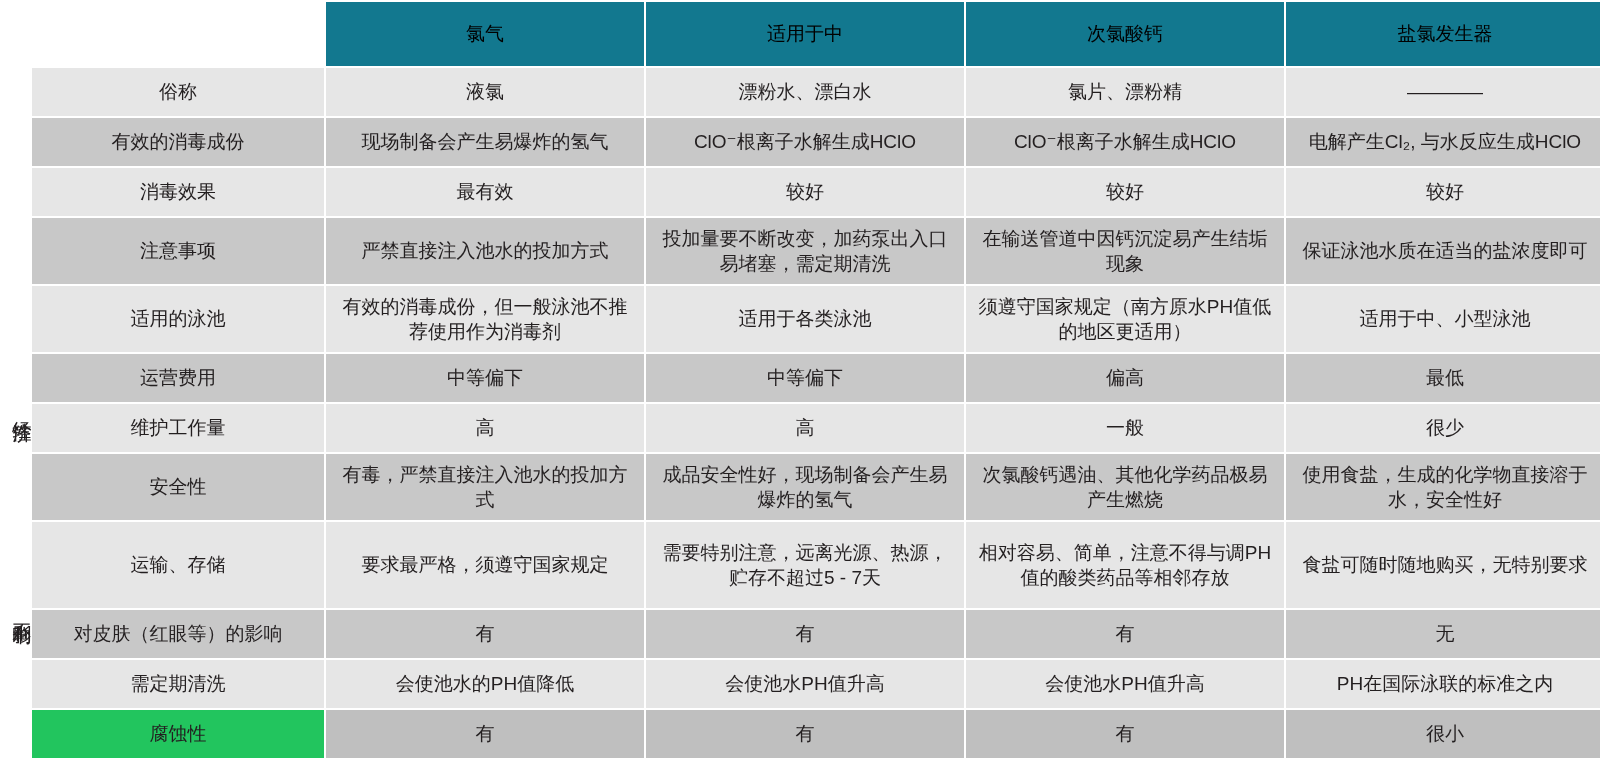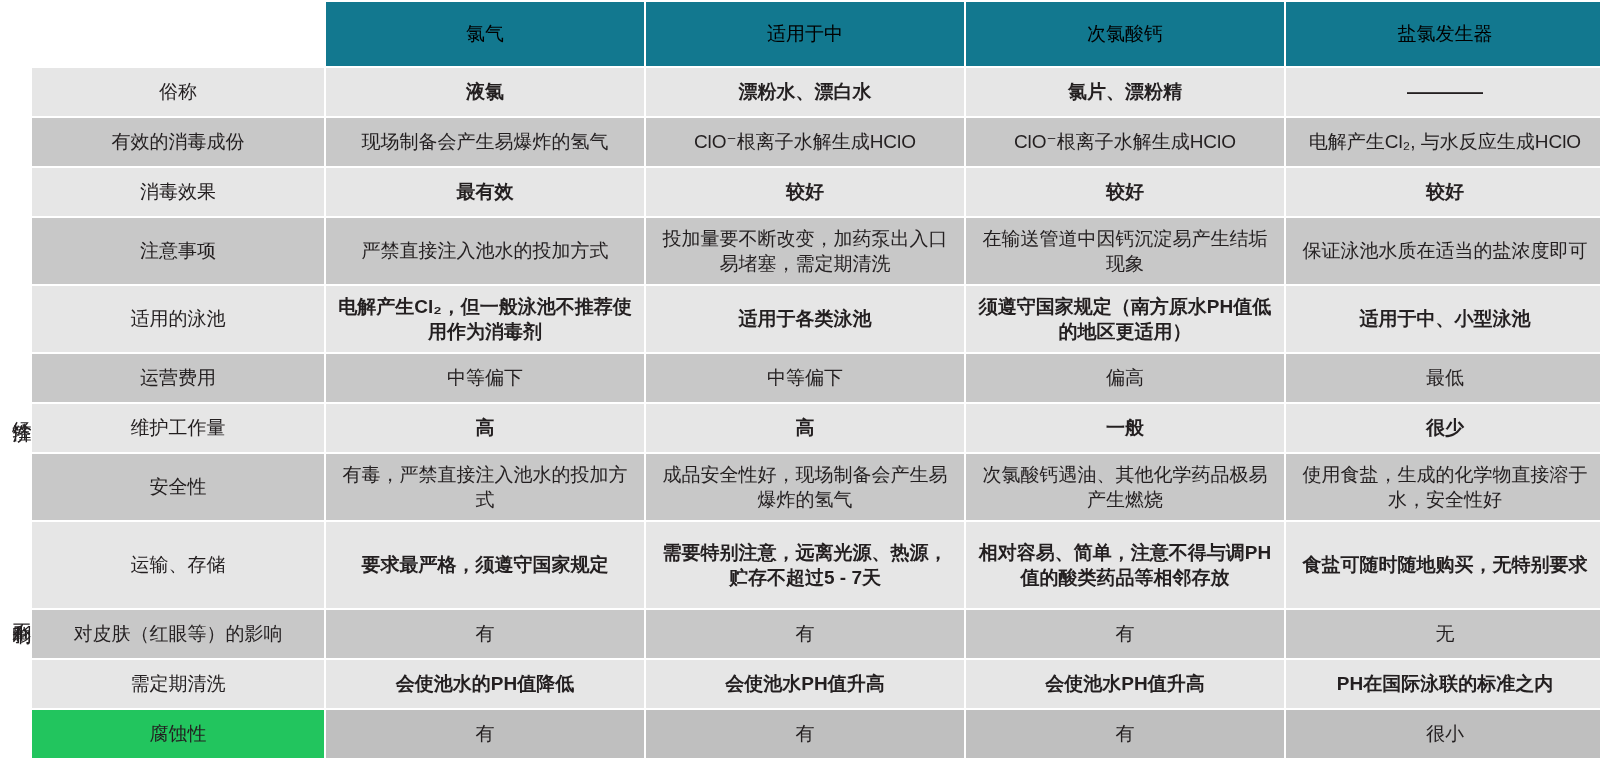--- a/index.html
+++ b/index.html
@@ -63,21 +63,21 @@
     text-orientation: upright;
     letter-spacing: 1px;
     display: inline-block;
     line-height: 1.05;
   }
   
   td.label-light { background: #e6e6e6; }
   td.label-mid   { background: #c8c8c8; margin-top: 44px; }
   td.label-dark  { background: #22c55e; }
   
-  td.data-light { background: #e6e6e6; font-weight: bold; }
+  td.data-light { background: #e6e6e6; }
   td.data-mid   { background: #c8c8c8; }
   td.data-dark  { background: #bfbfbf; }
 
   td.tall { height: 66px; }
   td.xtall { height: 86px; }
   td.row-h { height: 48px; }
 </style>
 </head>
 <body>
 
@@ -129,21 +129,21 @@
       <tr>
         <td class="label-mid tall">注意事项</td>
         <td class="data-mid tall">严禁直接注入池水的投加方式</td>
         <td class="data-mid tall">投加量要不断改变，加药泵出入口易堵塞，需定期清洗</td>
         <td class="data-mid tall">在输送管道中因钙沉淀易产生结垢现象</td>
         <td class="data-mid tall">保证泳池水质在适当的盐浓度即可</td>
       </tr>
 
       <tr>
         <td class="label-light tall">适用的泳池</td>
-        <td class="data-light tall">电解产生Cl₂，但一般泳池不推荐使用作为消毒剂</td>
+        <td class="data-light tall">有效的消毒成份，但一般泳池不推荐使用作为消毒剂</td>
         <td class="data-light tall">适用于各类泳池</td>
         <td class="data-light tall">须遵守国家规定（南方原水PH值低的地区更适用）</td>
         <td class="data-light tall">适用于中、小型泳池</td>
       </tr>
 
       <tr>
         <td class="spine" rowspan="2">
           <span class="vtext">经济性</span>
         </td>
         <td class="label-mid row-h">运营费用</td>

